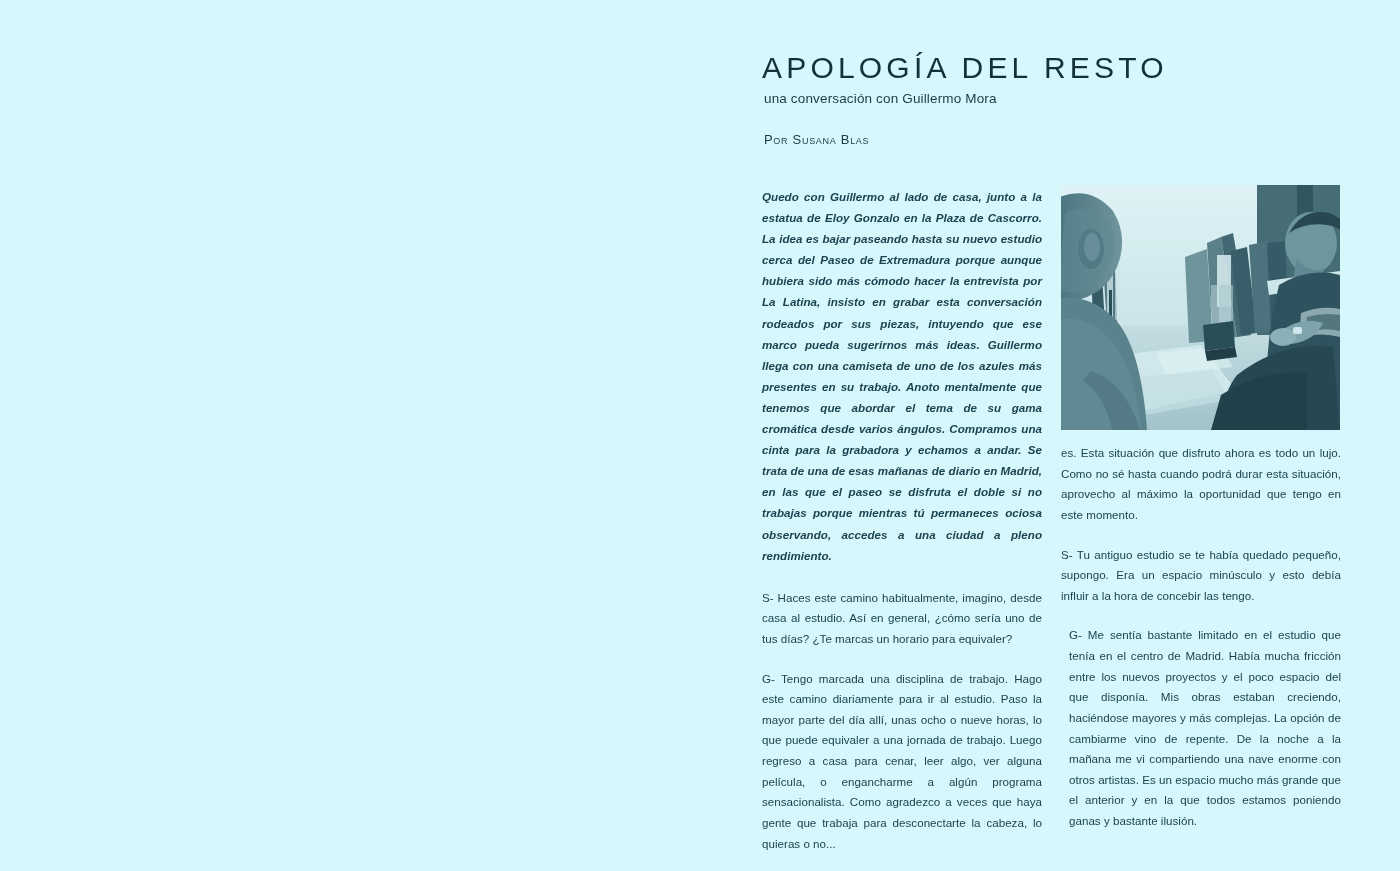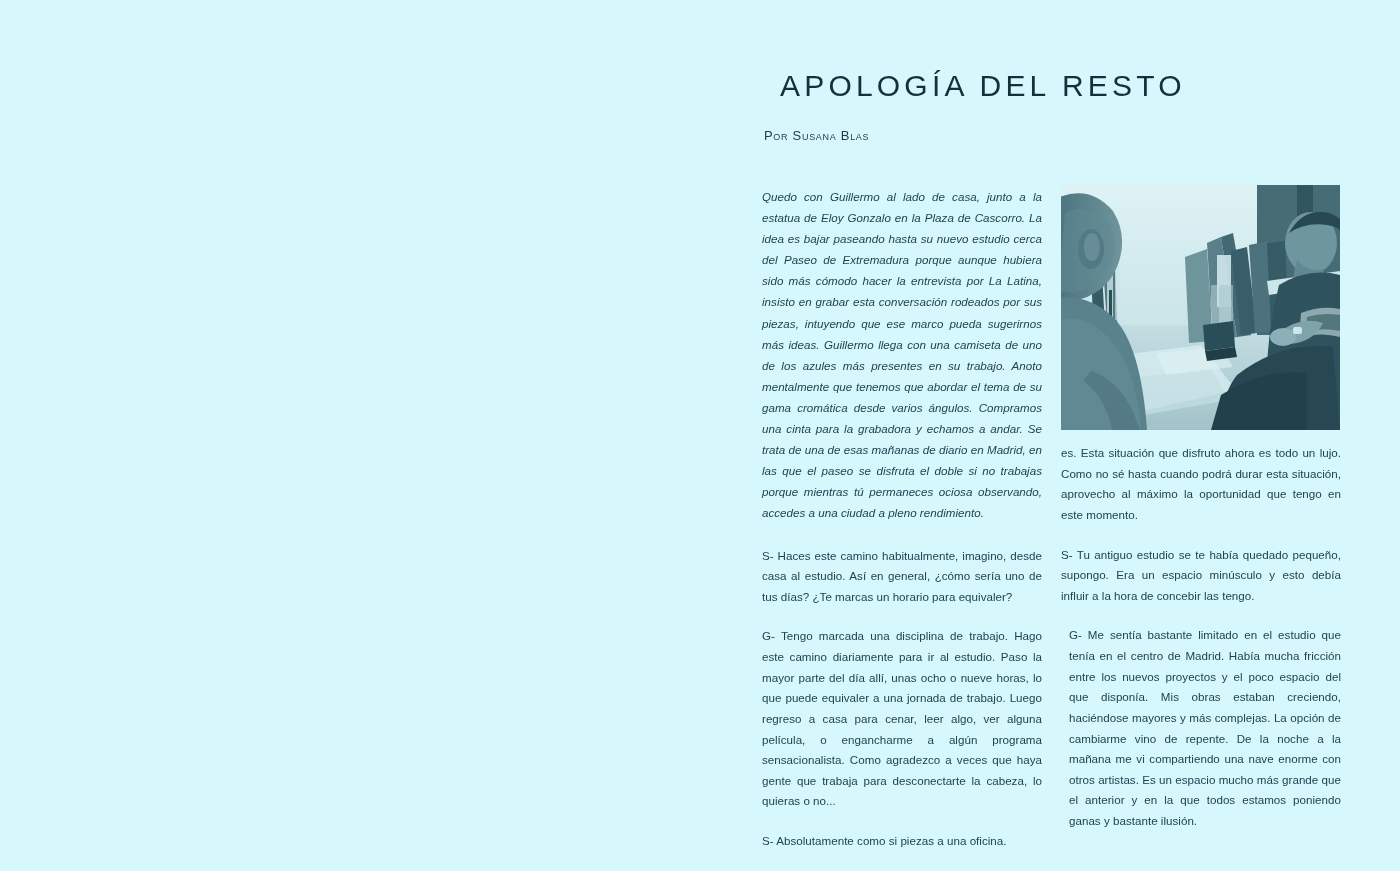--- a/index.html
+++ b/index.html
@@ -27,21 +27,21 @@
     position: absolute;
     left: 762px;
     top: 52px;
     width: 580px;
   }
   .article-title {
     font-size: 30px;
     font-weight: 400;
     letter-spacing: 4.2px;
     color: #14303a;
-    margin: 18px;
+    margin: 0;
     line-height: 1.05;
     font-family: "Liberation Sans", sans-serif;
   }
   .article-subtitle {
     font-size: 13.5px;
     font-weight: 400;
     color: #1c3b46;
     margin: 7px 0 0 2px;
     letter-spacing: 0.15px;
   }
@@ -71,20 +71,21 @@
     left: 1061px;
     top: 443px;
   }
 
   .lede {
     font-style: italic;
     color: #1b4450;
     margin: 0 0 22px 0;
     text-align: justify;
     line-height: 1.82;
+    font-weight: bold;
   }
 
   .para {
     margin: 0 0 19px 0;
     text-align: justify;
   }
   .para:last-child { margin-bottom: 0; margin-left: 8px; }
 
   
   .photo {
@@ -98,20 +99,21 @@
   }
   .photo svg { display: block; width: 100%; height: 100%; }
 </style>
 </head>
 <body>
 
 <div class="page">
 
   <div class="masthead">
     <h1 class="article-title">APOLOGÍA DEL RESTO</h1>
+    <div class="article-subtitle">una conversación con Guillermo Mora</div>
     <div class="byline">Por Susana Blas</div>
   </div>
 
   <div class="photo">
     <svg viewBox="0 0 279 245" preserveAspectRatio="xMidYMid slice">
       <defs>
         <linearGradient id="wallg" x1="0" y1="0" x2="0" y2="1">
           <stop offset="0%" stop-color="#eef7f8"></stop>
           <stop offset="100%" stop-color="#d3e4e7"></stop>
         </linearGradient>

